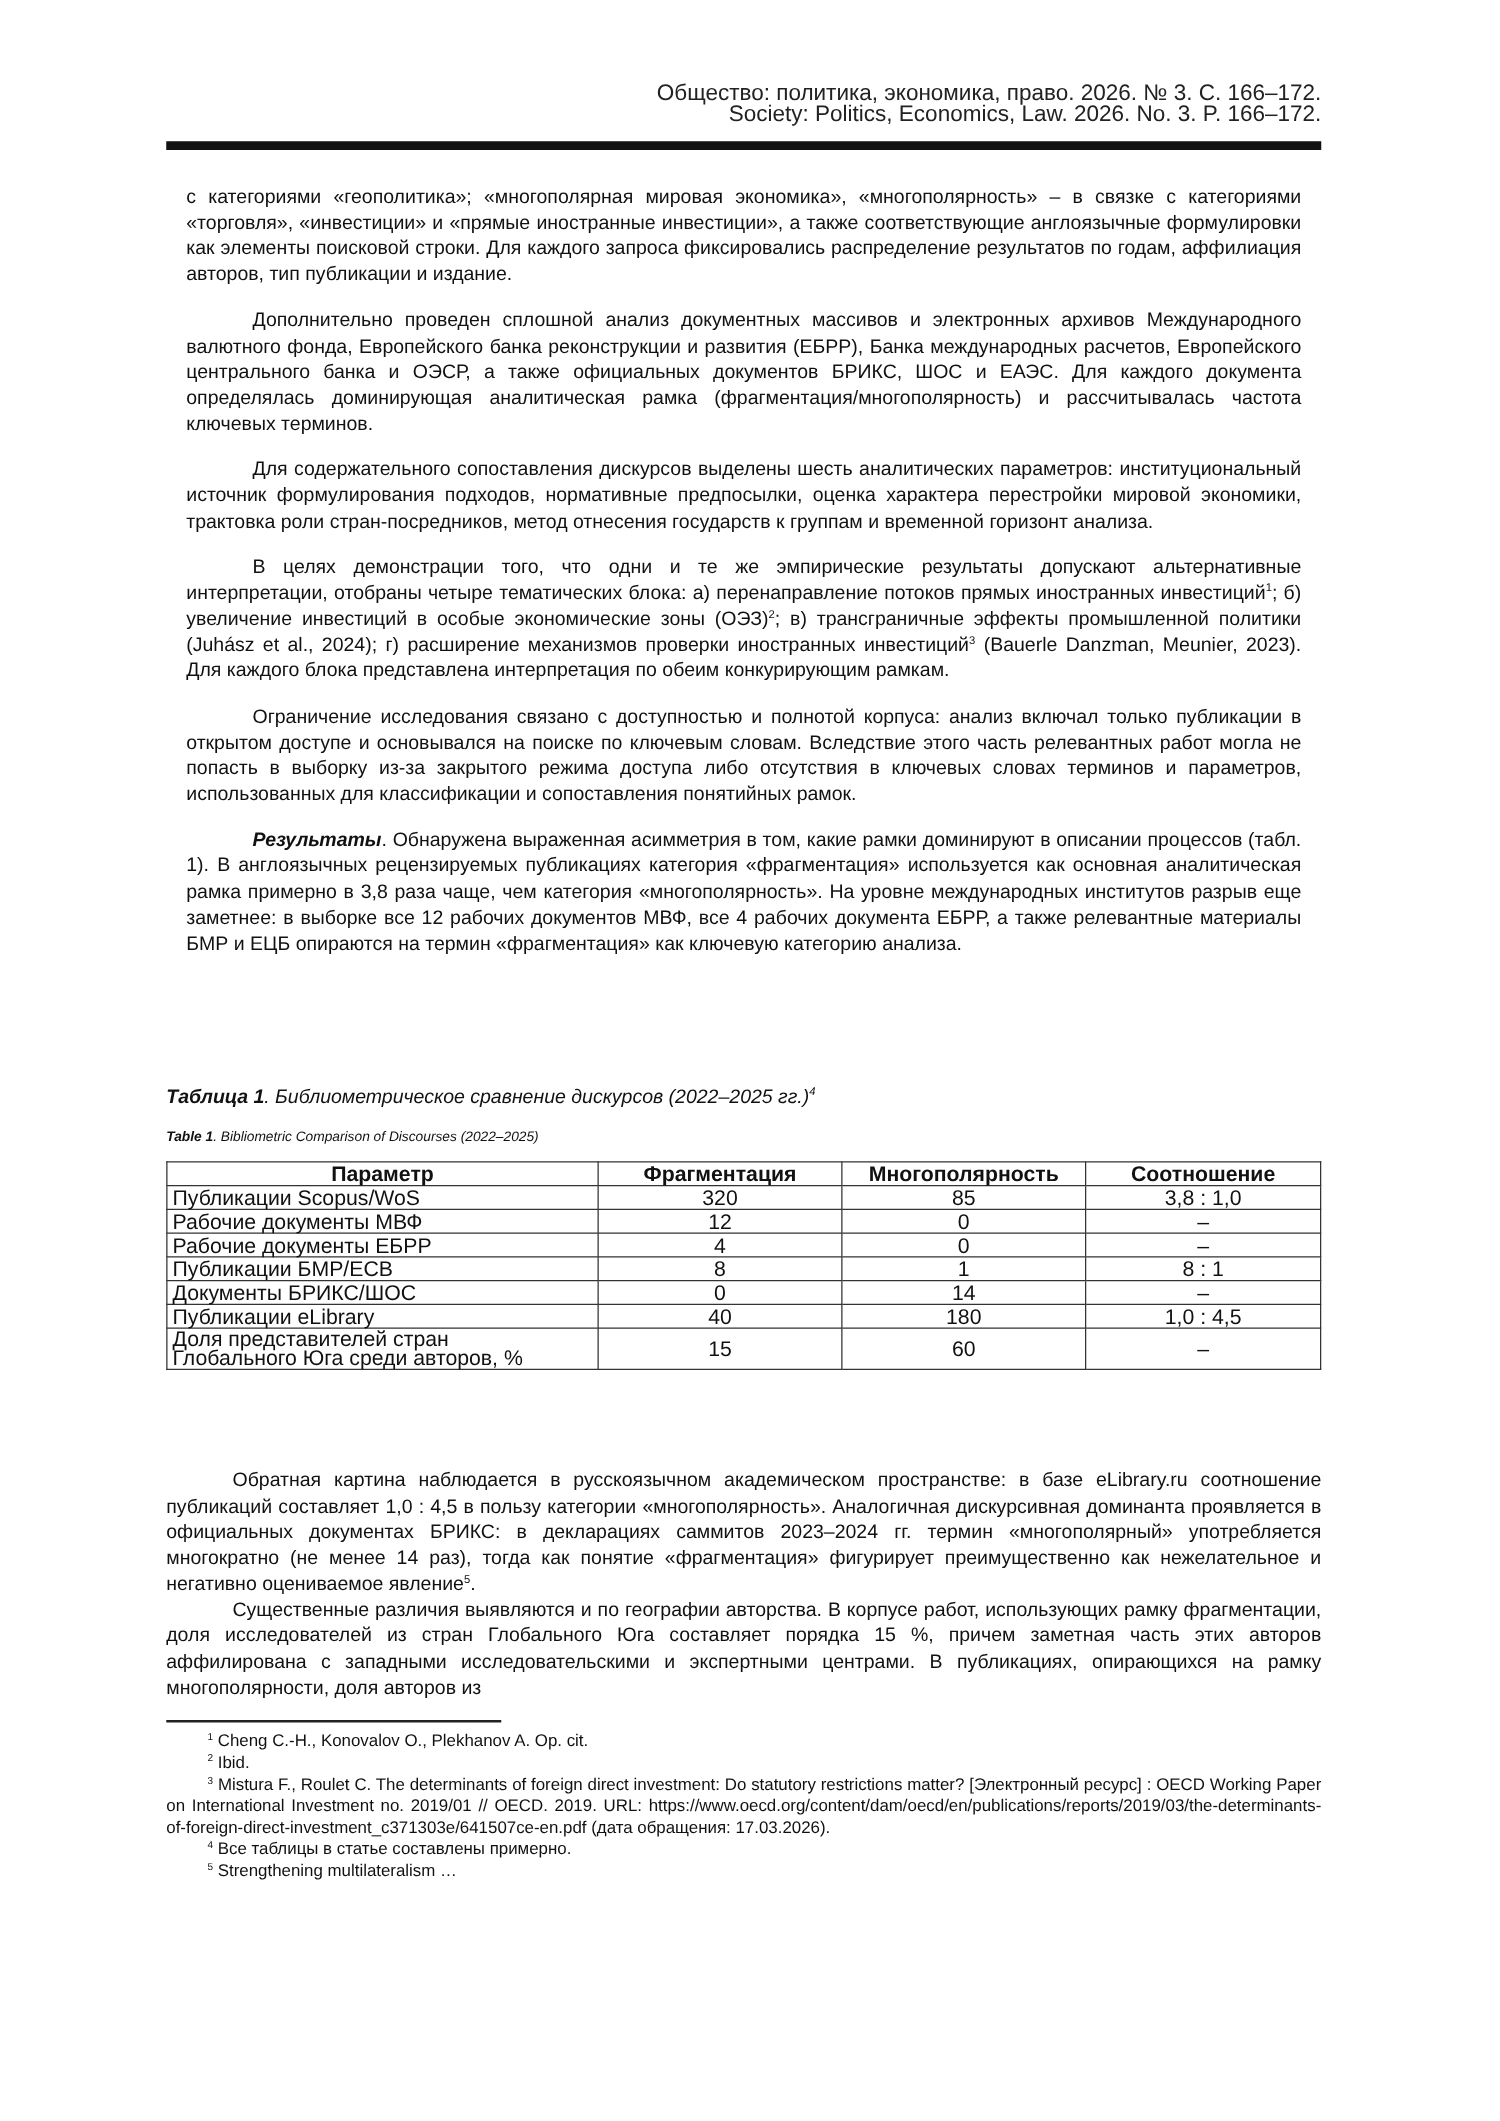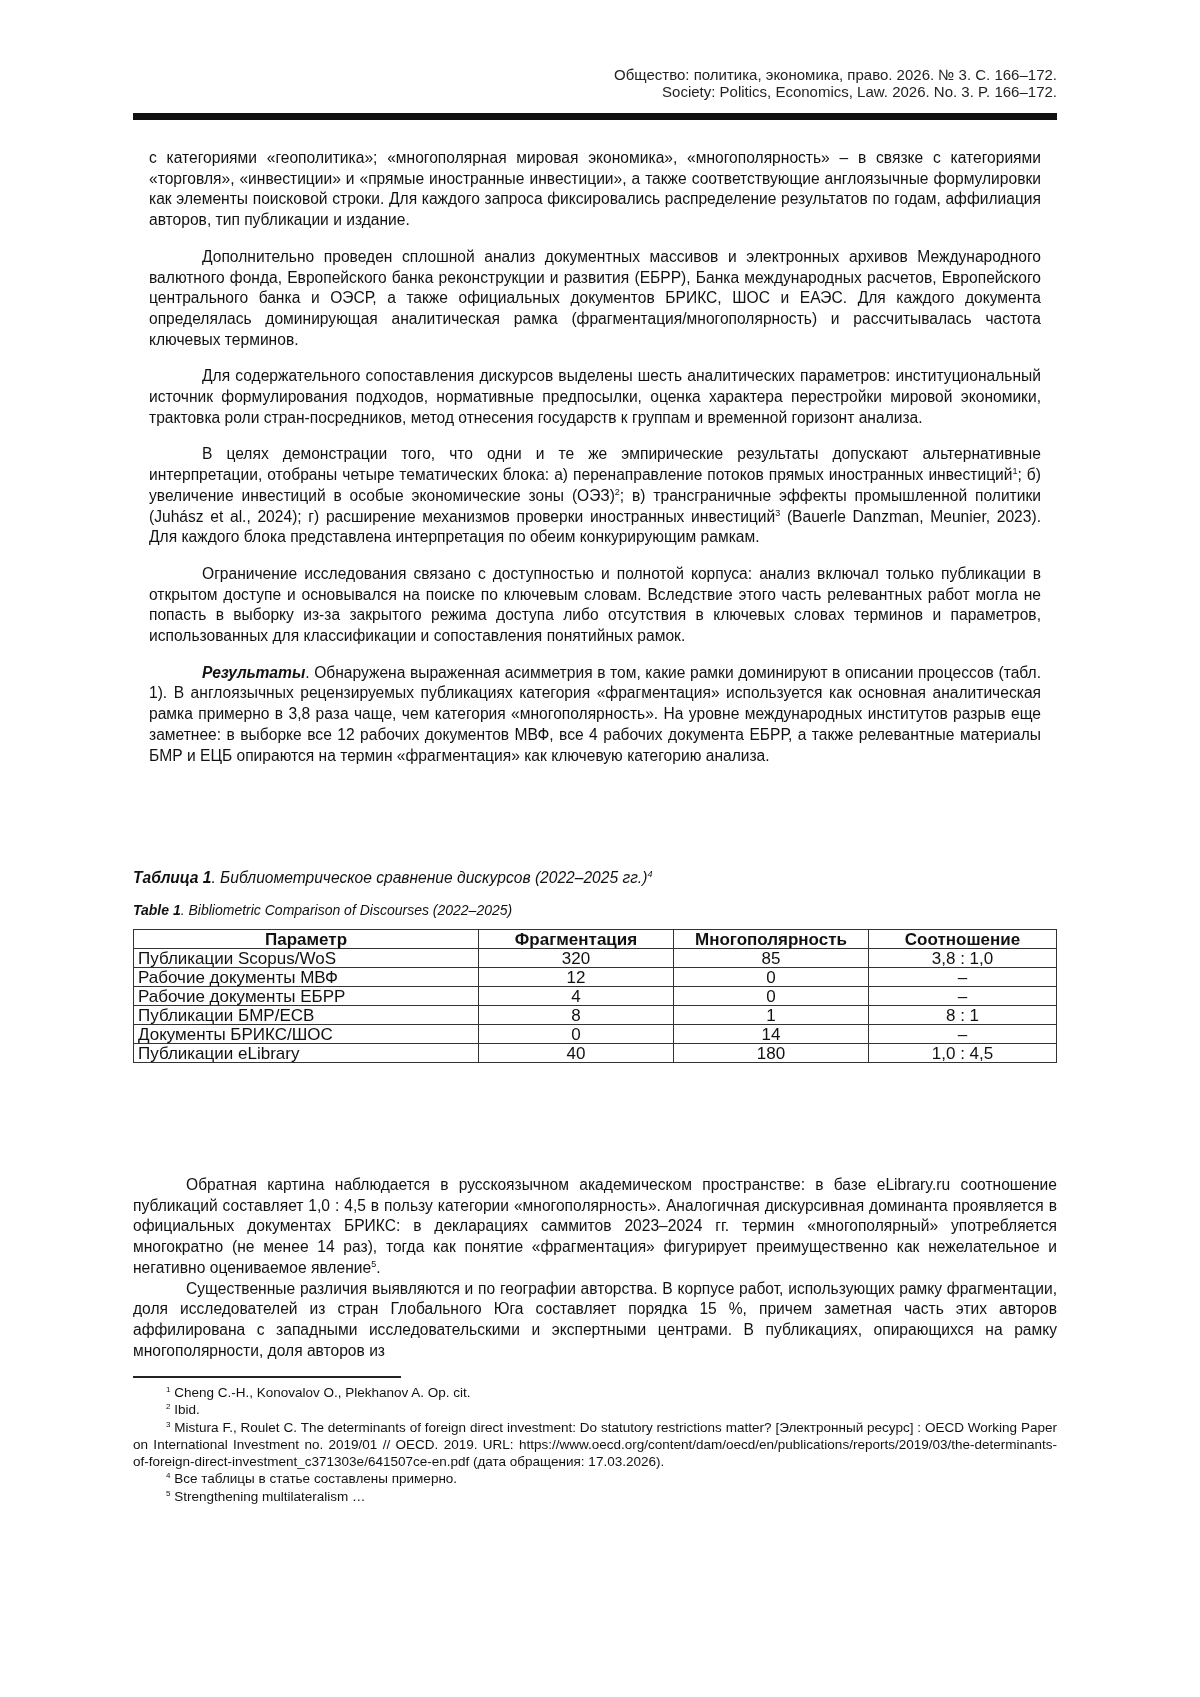--- a/index.html
+++ b/index.html
@@ -1,29 +1,29 @@
 <!DOCTYPE html>
 <html><head>
   <meta charset="utf-8">
   <style>
     html, body { margin: 0; padding: 0; background: #ffffff; }
     body { width: 1200px; height: 1697px; position: relative; overflow: hidden; color: #111; font-family: "Liberation Sans", sans-serif; }
     .page { position: absolute; left: 133px; top: 0; width: 924px; }
 
-    .running-header { position: absolute; right: 0; top: 66px; text-align: right; font-size: 15px; line-height: 17px; color: #222; }
+    .running-header { position: absolute; right: 0; top: 66px; text-align: right; font-size: 18px; line-height: 17px; color: #222; }
     .header-rule { position: absolute; left: 0; top: 113px; width: 924px; height: 7px; background: #111; }
 
     .body-text { position: absolute; left: 0; top: 132px; width: 924px; font-size: 15.6px; line-height: 20.7px; text-align: justify; hyphens: manual; }
     .body-text p { margin: 16px; }
     .indent { text-indent: 53px; }
     .bold-italic { font-weight: bold; font-style: italic; }
     sup { font-size: 9px; line-height: 0; vertical-align: 6px; }
 
     .caption-ru { position: absolute; left: 0; top: 868px; font-size: 15.6px; font-style: italic; line-height: 20px; }
-    .caption-en { position: absolute; left: 0; top: 900px; font-size: 14px; font-style: italic; line-height: 20px; }
+    .caption-en { position: absolute; left: 0; top: 900px; font-size: 11px; font-style: italic; line-height: 20px; }
     .caption-ru b, .caption-en b { font-weight: bold; }
 
     table.biblio { position: absolute; left: 0; top: 929px; width: 924px; border-collapse: collapse; font-size: 17px; line-height: 15px; }
     table.biblio th, table.biblio td { border: 1.5px solid #333; padding: 1px 4px; height: 16px; }
     table.biblio th { font-weight: bold; text-align: center; }
     table.biblio td { text-align: center; }
     table.biblio td.param { text-align: left; }
     .col-param { width: 336px; }
     .col-frag { width: 186px; }
     .col-multi { width: 186px; }
@@ -99,20 +99,29 @@
         <td>0</td>
         <td>14</td>
         <td>–</td>
       </tr>
       <tr>
         <td class="param">Публикации eLibrary</td>
         <td>40</td>
         <td>180</td>
         <td>1,0 : 4,5</td>
       </tr>
+      <tr>
+        <td class="param">
+            <div>Доля представителей стран</div>
+            <div>Глобального Юга среди авторов, %</div>
+          </td>
+        <td>15</td>
+        <td>60</td>
+        <td>–</td>
+      </tr>
     </tbody>
   </table>
 
   <div class="body-text-2">
     <p class="indent"><span>Обратная картина наблюдается в русскоязычном академическом пространстве: в базе eLibrary.ru соотношение публикаций составляет 1,0 : 4,5 в пользу категории «многополярность». Аналогичная дискурсивная доминанта проявляется в официальных документах БРИКС: в декларациях саммитов 2023–2024 гг. термин «многополярный» употребляется многократно (не менее 14 раз), тогда как понятие «фрагментация» фигурирует преимущественно как нежелательное и негативно оцениваемое явление</span><sup>5</sup><span>.</span></p>
     <p class="indent">Существенные различия выявляются и по географии авторства. В корпусе работ, использующих рамку фрагментации, доля исследователей из стран Глобального Юга составляет порядка 15 %, причем заметная часть этих авторов аффилирована с западными исследовательскими и экспертными центрами. В публикациях, опирающихся на рамку многополярности, доля авторов из</p>
   </div>
 
   <div class="footnote-rule"></div>
 

